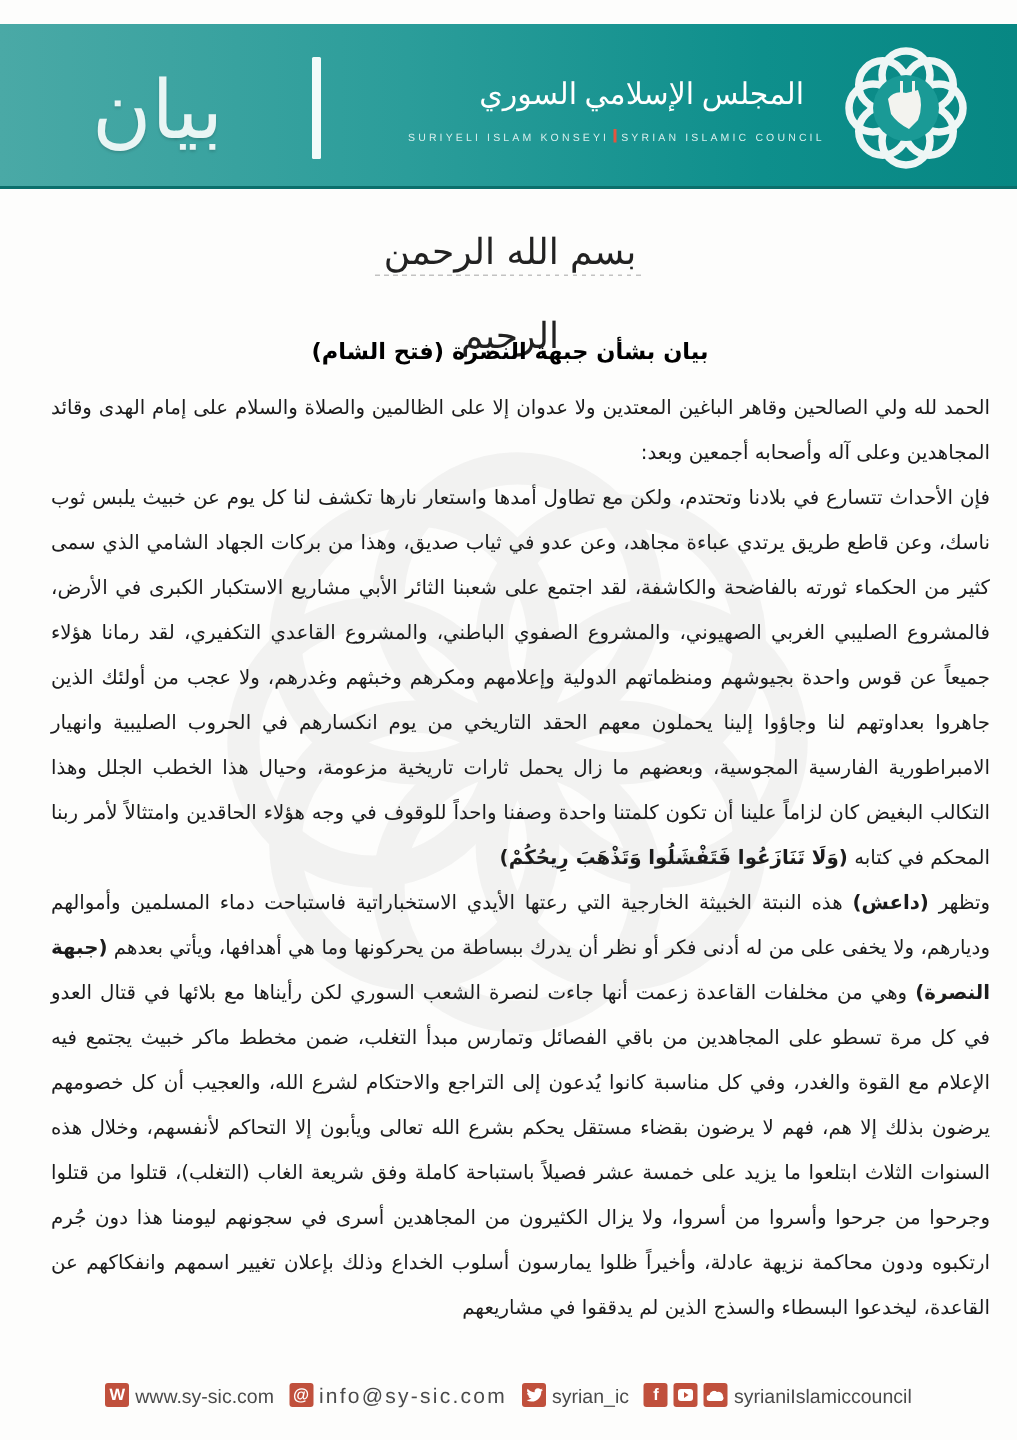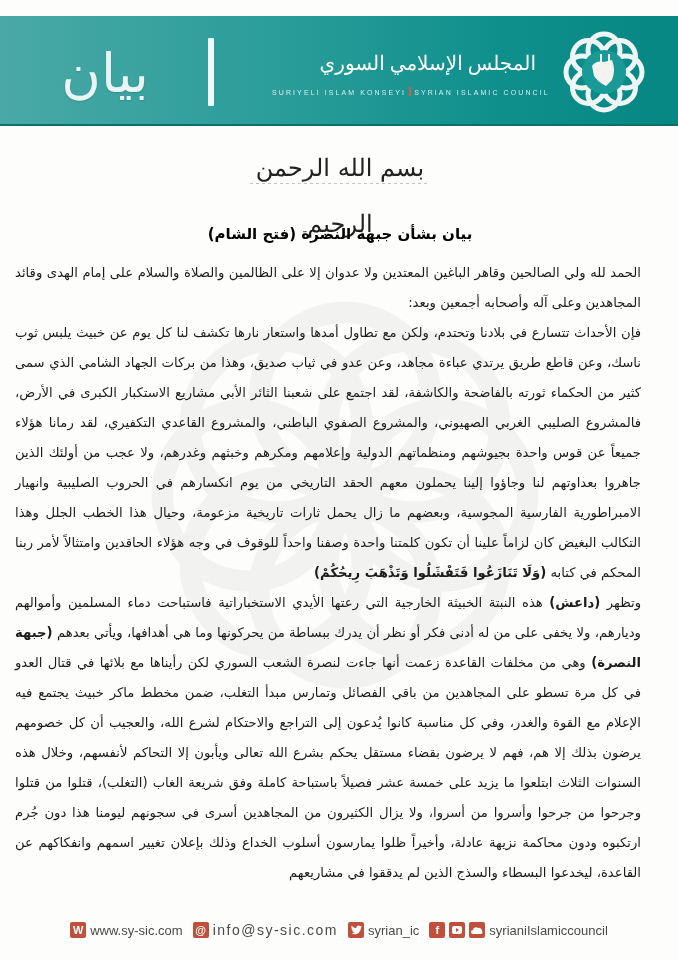--- a/index.html
+++ b/index.html
@@ -50,21 +50,21 @@
     content: ""; position: absolute; left: 20px; right: 20px; bottom: 6px; height: 1px;
     background: repeating-linear-gradient(90deg, #555 0 3px, transparent 3px 6px); opacity: 0.35;
   }
   .doc-title {
     position: absolute; left: 140px; top: 220px; width: 400px; height: 28px;
     text-align: center; direction: rtl; font-weight: bold; font-size: 15px;
     color: #000000; line-height: 28px;
   }
 
   .body-text {
-    position: absolute; left: 15px; top: 258px; width: 626px;
+    position: absolute; left: 34px; top: 258px; width: 626px;
     direction: rtl; text-align: justify; text-align-last: right;
     font-family: "DejaVu Sans", sans-serif; font-size: 13.2px; line-height: 30px;
     color: #1c1c1c;
   }
   .body-text p { margin: 0; }
   .body-text .b { font-weight: bold; }
 
   .footer {
     position: absolute; left: 0; top: 910px; width: 678px; height: 40px;
     display: flex; justify-content: center; align-items: center; gap: 10px;

